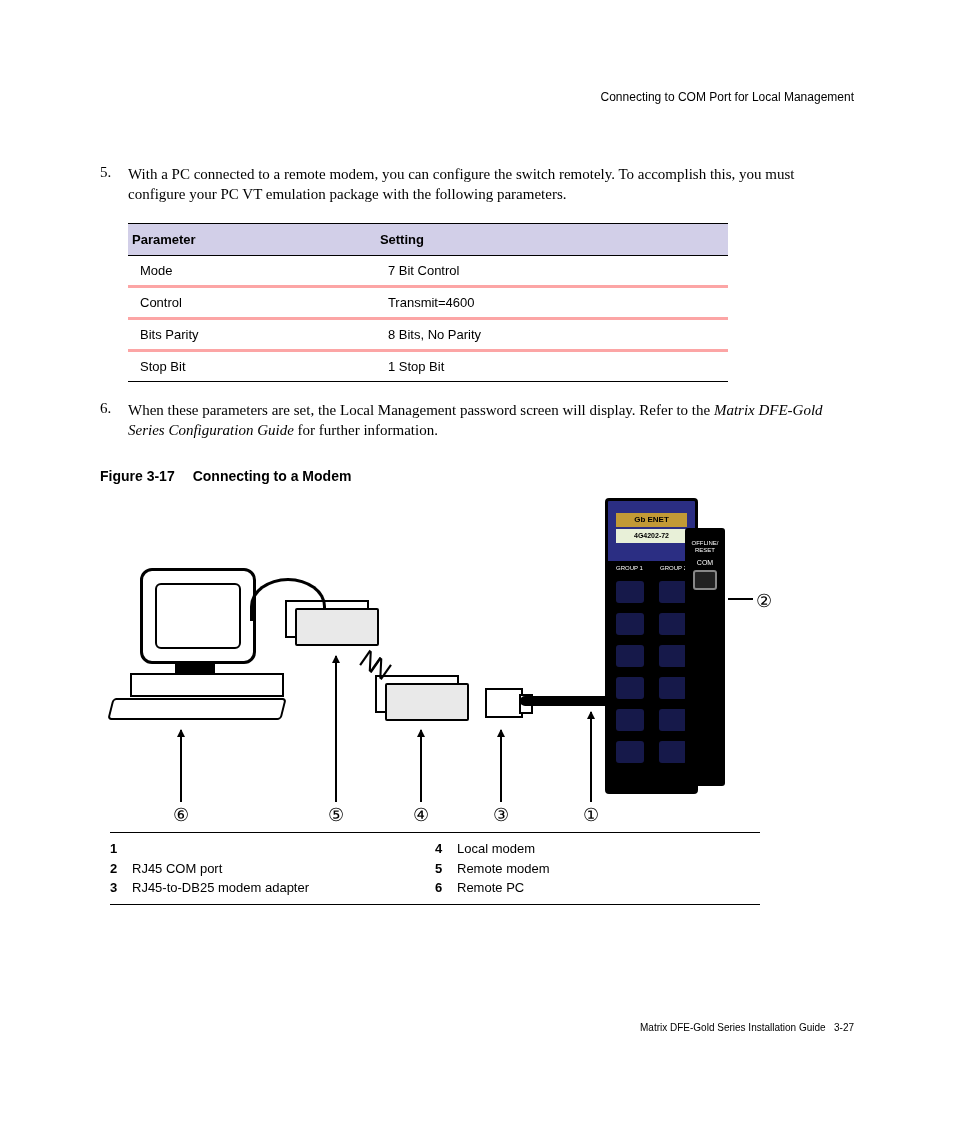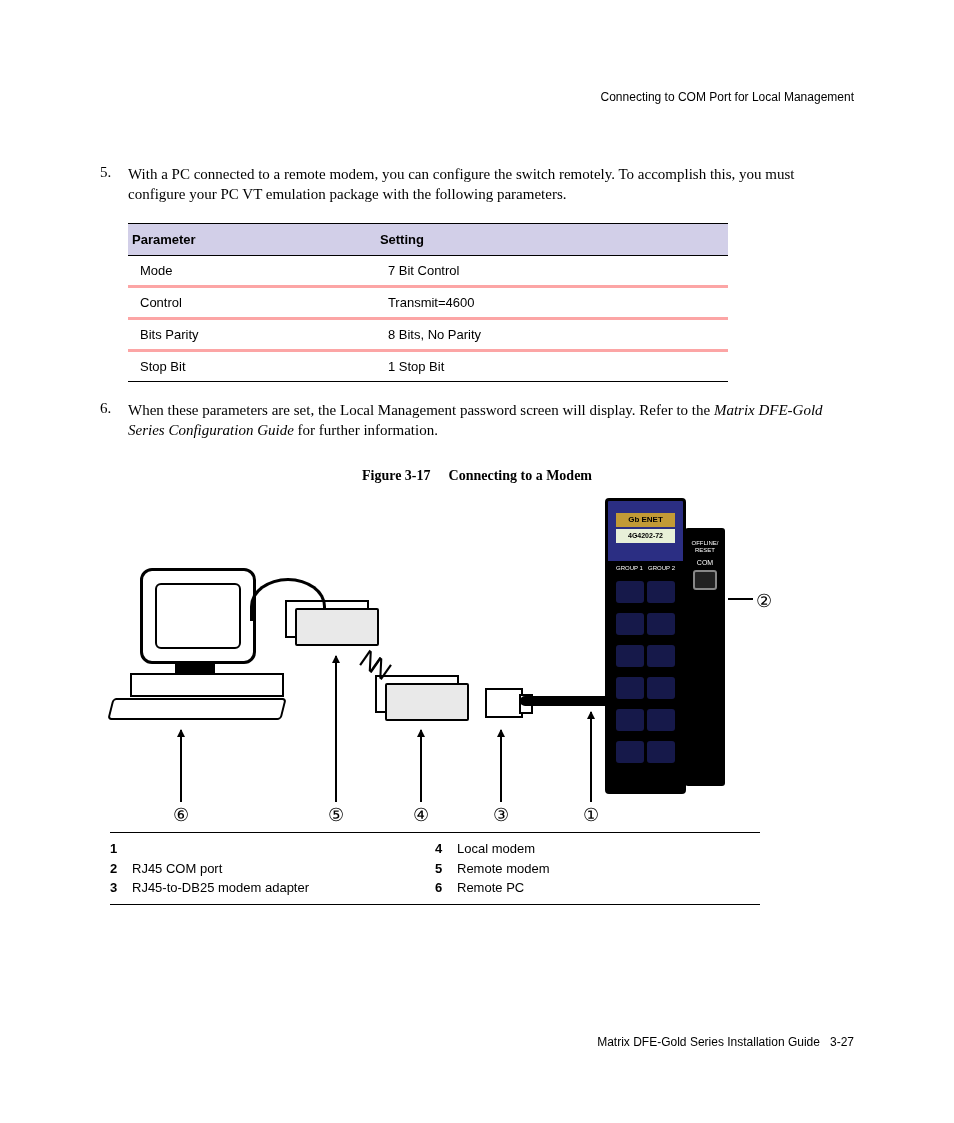--- a/index.html
+++ b/index.html
@@ -54,25 +54,24 @@
     padding: 7px 12px;
     border-bottom: 3px solid #fca5a5;
   }
   .param-table tr:last-child td {
     border-bottom: 1px solid #000;
   }
   .italic {
     font-style: italic;
   }
   .figure-caption {
-    font-family: Liberation Serif, serif;
+    font-family: Liberation Sans, sans-serif;
     font-size: 14px;
     font-weight: bold;
     margin: 28px 0 14px 0;
-    text-align: center;
   }
   .figure-caption .fignum {
     margin-right: 18px;
   }
   .figure-area {
     position: relative;
     width: 660px;
     height: 330px;
     margin: 0 0 0 10px;
   }
@@ -113,24 +112,24 @@
     display: flex;
     line-height: 1.5;
   }
   .legend-row .n {
     font-weight: bold;
     width: 22px;
     flex: 0 0 22px;
   }
   .footer {
     position: absolute;
-    bottom: 74px;
+    bottom: 90px;
     right: 100px;
     font-family: Arial, Helvetica, sans-serif;
-    font-size: 12px;
+    font-size: 10px;
   }
   
   .pc-monitor {
     position: absolute;
     left: 30px; top: 70px;
     width: 110px; height: 90px;
     border: 3px solid #000;
     border-radius: 12px;
     background: #fff;
   }
@@ -237,20 +236,21 @@
     border-radius: 0 40px 0 0;
     background: transparent;
   }
   .switch {
     position: absolute;
     left: 495px; top: 0px;
     width: 75px; height: 290px;
     background: #2b2e83;
     border: 3px solid #000;
     border-radius: 4px;
+    padding-left: 12px;
   }
   .switch-label1 {
     position:absolute; left:8px; top:12px; right:8px;
     height:14px; background:#c29a36;
     font-size:8px; font-family:Arial; color:#000;
     text-align:center; line-height:14px; font-weight:bold;
   }
   .switch-label2 {
     position:absolute; left:8px; top:28px; right:8px;
     height:14px; background:#e8f0d8;

